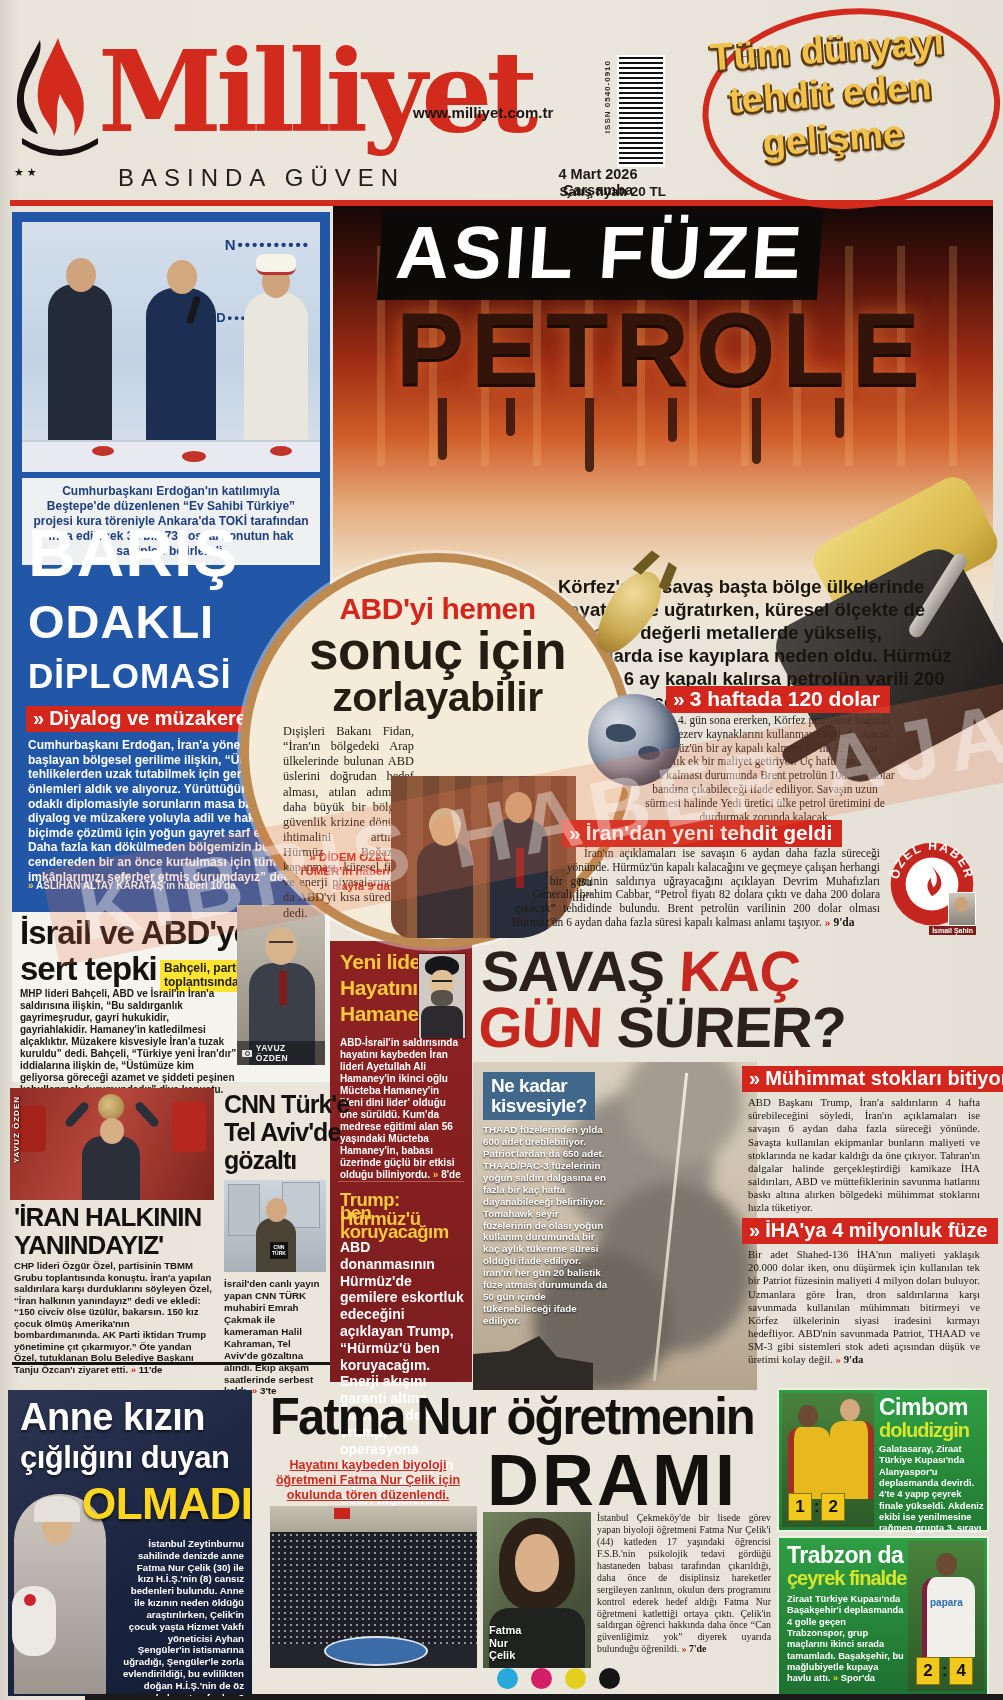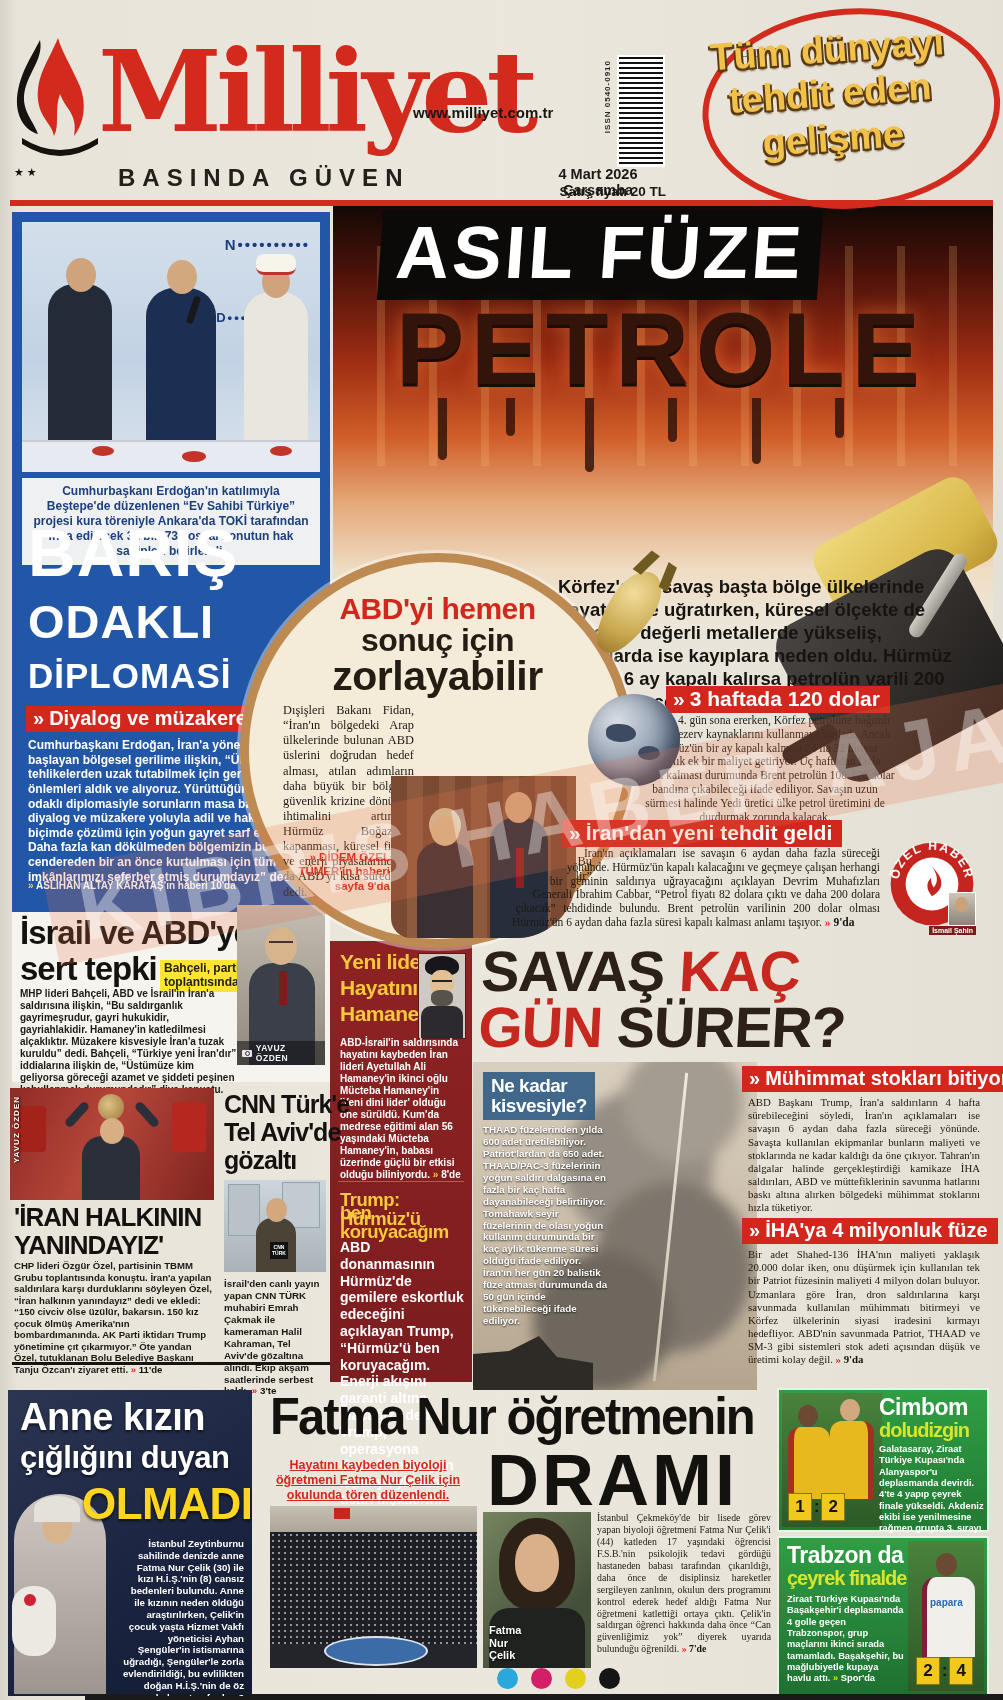--- a/index.html
+++ b/index.html
@@ -37,21 +37,21 @@
       <path d="M44 0 C34 24 22 38 24 62 C26 80 38 86 40 98 C46 86 40 72 46 56 C52 72 64 76 60 98 C70 86 74 64 64 44 C56 26 48 14 44 0Z" fill="#d22a1c"></path>
       <path d="M8 100 Q46 124 84 100 L84 106 Q46 130 8 106 Z" fill="#15120f"></path>
     </svg>
     <div style="color:#171310;font-size:11px;letter-spacing:3px;margin-top:-6px;">★★</div>
   </div>
 
   <div class="abs" style="left:98px;top:36px;font-family:'DejaVu Serif',serif;font-weight:bold;font-size:112px;line-height:1;color:#d22a1c;letter-spacing:-6px;">Milliyet</div>
 
   <div class="abs" style="left:413px;top:104px;font-size:15px;font-weight:900;color:#191613;">www.milliyet.com.tr</div>
 
-  <div class="abs" style="left:118px;top:164px;font-size:24px;font-weight:700;letter-spacing:7px;color:#23201c;">BASINDA GÜVEN</div>
+  <div class="abs" style="left:118px;top:164px;font-size:24px;font-weight:400;letter-spacing:7px;color:#23201c;">BASINDA GÜVEN</div>
 
   <div class="abs" style="left:603px;top:60px;writing-mode:vertical-rl;transform:rotate(180deg);font-size:8px;color:#2a2a2a;font-weight:700;letter-spacing:1px;">ISSN 0540-0910</div>
   <div class="abs" style="left:617px;top:55px;width:44px;height:108px;background:repeating-linear-gradient(to bottom,#111 0 2px,#fff 2px 5px);border:2px solid #fff;"></div>
 
   <div class="abs" style="left:530px;top:166px;width:136px;text-align:center;font-size:14.5px;font-weight:900;color:#1b1916;">4 Mart 2026 Çarşamba</div>
   <div class="abs" style="left:530px;top:184px;width:136px;text-align:right;font-size:13.5px;font-weight:700;color:#1b1916;">Satış fiyatı 20 TL</div>
 
   <div class="abs" style="left:668px;top:16px;width:326px;height:178px;z-index:10;transform:rotate(-4deg);">
     <div class="abs" style="left:34px;top:-6px;width:286px;height:188px;border:6px solid #d22a1c;border-radius:50%;"></div>
     <div class="abs" style="left:8px;top:8px;width:310px;text-align:center;font-weight:900;font-size:38px;line-height:1.35;color:#f0c14b;text-shadow:-2px 2px 0 #5c3a10,2px 2px 0 #5c3a10,0 3px 2px rgba(60,30,5,.8);">
@@ -119,21 +119,21 @@
   <div class="drip" style="left:585px;top:398px;height:74px;"></div>
   <div class="drip" style="left:668px;top:398px;height:44px;"></div>
   <div class="drip" style="left:752px;top:398px;height:66px;"></div>
   <div class="drip" style="left:835px;top:398px;height:40px;"></div>
 
   <div class="abs" style="left:558px;top:576px;width:408px;z-index:5;font-size:18.5px;line-height:1.24;font-weight:900;color:#17140f;">Körfez'deki savaş başta bölge ülkelerinde hayatı felce uğratırken, küresel ölçekte de petrol ve değerli metallerde yükseliş, borsalarda ise kayıplara neden oldu. Hürmüz Boğazı 6 ay kapalı kalırsa petrolün varili 200 doları görecek</div>
 
   <div class="abs" style="left:240px;top:553px;width:395px;height:395px;border-radius:50%;background:#f4ebd8;border:9px solid #bd8a52;box-sizing:border-box;z-index:5;box-shadow:0 0 0 3px rgba(255,255,255,.4);">
     <div style="text-align:center;padding-top:32px;">
       <div class="hb" style="color:#d3261d;font-size:30px;line-height:1;">ABD'yi hemen</div>
-      <div class="hb" style="font-size:32px;line-height:1;color:#241d14;">sonuç için</div>
+      <div class="hb" style="font-size:53px;line-height:1;color:#241d14;">sonuç için</div>
       <div class="hb" style="font-size:41px;line-height:1;color:#241d14;">zorlayabilir</div>
     </div>
     <div class="sbody" style="margin:6px 34px 0;font-size:12.4px;line-height:1.22;text-align:justify;">
       <span style="float:right;width:172px;height:90px;margin:52px 0 0 6px;"></span>
       <span>Dışişleri Bakanı Fidan, “İran'ın bölgedeki Arap ülkelerinde bulunan ABD üslerini doğrudan hedef alması, atılan adımların daha büyük bir bölgesel güvenlik krizine dönüşme ihtimalini artırıyor. Hürmüz Boğazı'nın kapanması, küresel finans ve enerji piyasalarında ciddi dalgalanmalara yol açabilir. Bu da ABD'yi kısa sürede bir şekilde sonuç almaya zorlayabilir” dedi.</span>
     </div>
     <div class="abs" style="left:26px;top:288px;width:115px;text-align:right;font-size:11.5px;font-weight:900;color:#d3261d;line-height:1.25;">
       <i class="chev redchev">»</i>
       <span>DİDEM ÖZEL TÜMER'in haberi sayfa 9'da</span>
     </div>
@@ -336,21 +336,21 @@
     <div class="abs" style="left:6px;top:96px;width:96px;height:60px;background:#20221f;border-radius:20px 20px 0 0;"></div>
     <div class="abs" style="left:6px;bottom:6px;width:48px;color:#fff;font-weight:700;font-size:11px;line-height:1.15;text-shadow:0 1px 2px #000;">Fatma Nur Çelik</div>
   </div>
 
   <div class="abs sbody" style="left:597px;top:1512px;width:174px;font-size:9.8px;line-height:1.22;text-align:justify;">
     <span>İstanbul Çekmeköy'de bir lisede görev yapan biyoloji öğretmeni Fatma Nur Çelik'i (44) katleden 17 yaşındaki öğrencisi F.S.B.'nin psikolojik tedavi gördüğü hastaneden babası tarafından çıkarıldığı, daha önce de disiplinsiz hareketler sergileyen zanlının, okulun ders programını kontrol ederek hedef aldığı Fatma Nur öğretmeni katlettiği ortaya çıktı. Çelik'in saldırgan öğrenci hakkında daha önce “Can güvenliğimiz yok” diyerek uyarıda bulunduğu öğrenildi.</span>
     <span class="ref"> <i class="chev redchev">»</i> <b>7'de</b></span>
   </div>
 
   <div class="abs" style="left:777px;top:1388px;width:212px;height:144px;background:linear-gradient(#2f9e44,#227a33);border:2px solid #e9f3e4;box-sizing:border-box;">
-    <div class="abs photo" style="left:3px;top:3px;width:100px;height:134px;background:linear-gradient(#49823c,#2d5a27);">
+    <div class="abs photo" style="left:3px;top:3px;width:92px;height:134px;background:linear-gradient(#49823c,#2d5a27);">
       <div class="abs" style="left:6px;top:34px;width:36px;height:72px;background:#e8b81f;border-radius:12px 12px 0 0;border-left:6px solid #a03022;"></div>
       <div class="abs" style="left:16px;top:12px;width:20px;height:22px;border-radius:50%;background:#6b4a33;"></div>
       <div class="abs" style="left:48px;top:28px;width:38px;height:78px;background:#e8b81f;border-radius:12px 12px 0 0;border-right:6px solid #a03022;"></div>
       <div class="abs" style="left:58px;top:6px;width:20px;height:22px;border-radius:50%;background:#d3a87e;"></div>
       <div class="abs" style="left:6px;bottom:6px;">
         <b class="tile">1</b><span class="colon">:</span><b class="tile">2</b>
       </div>
     </div>
     <div class="abs hb" style="left:100px;top:6px;font-size:23px;color:#fff;line-height:1;">Cimbom</div>
     <div class="abs hb" style="left:100px;top:30px;font-size:20px;color:#d7e62c;line-height:1;letter-spacing:-1px;">doludizgin</div>

